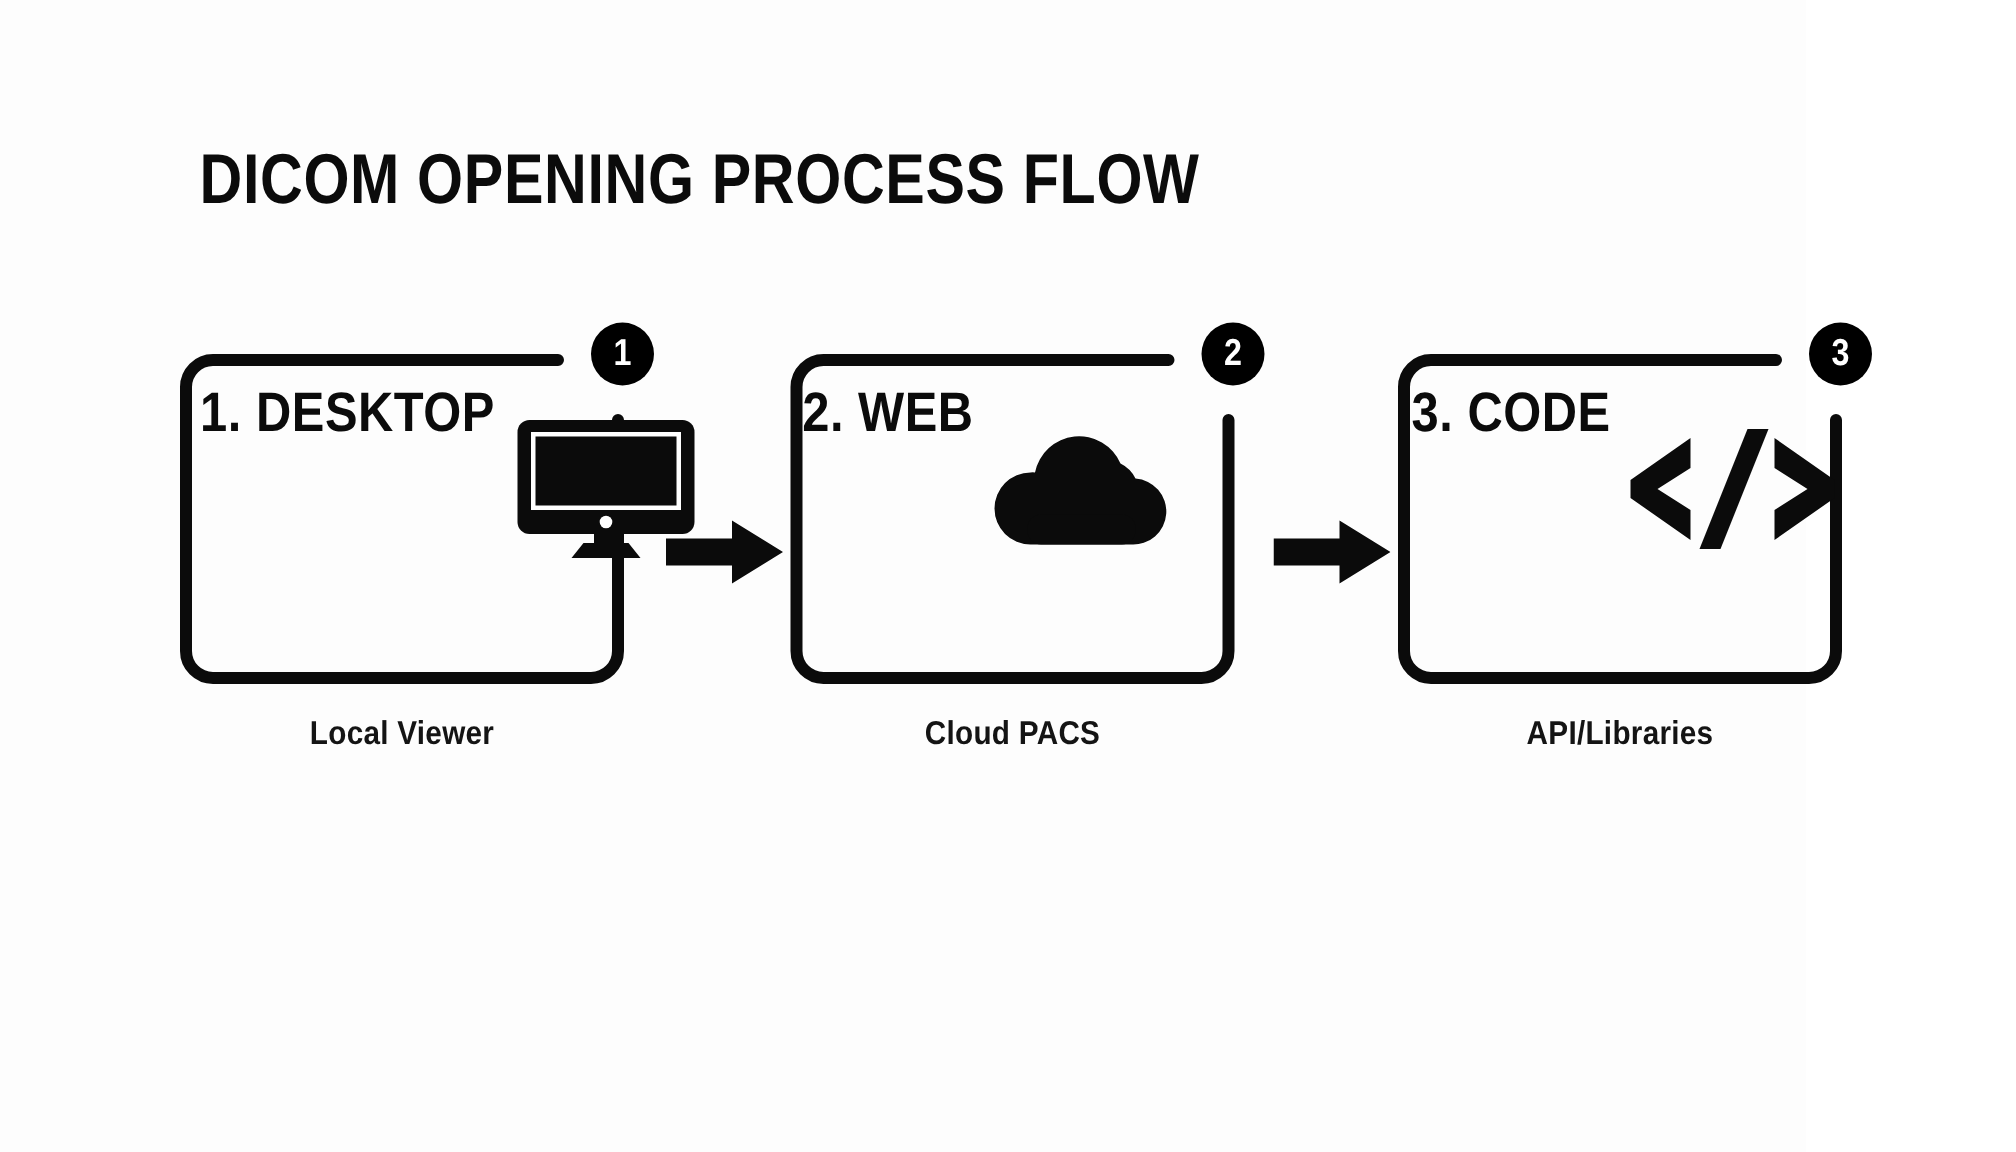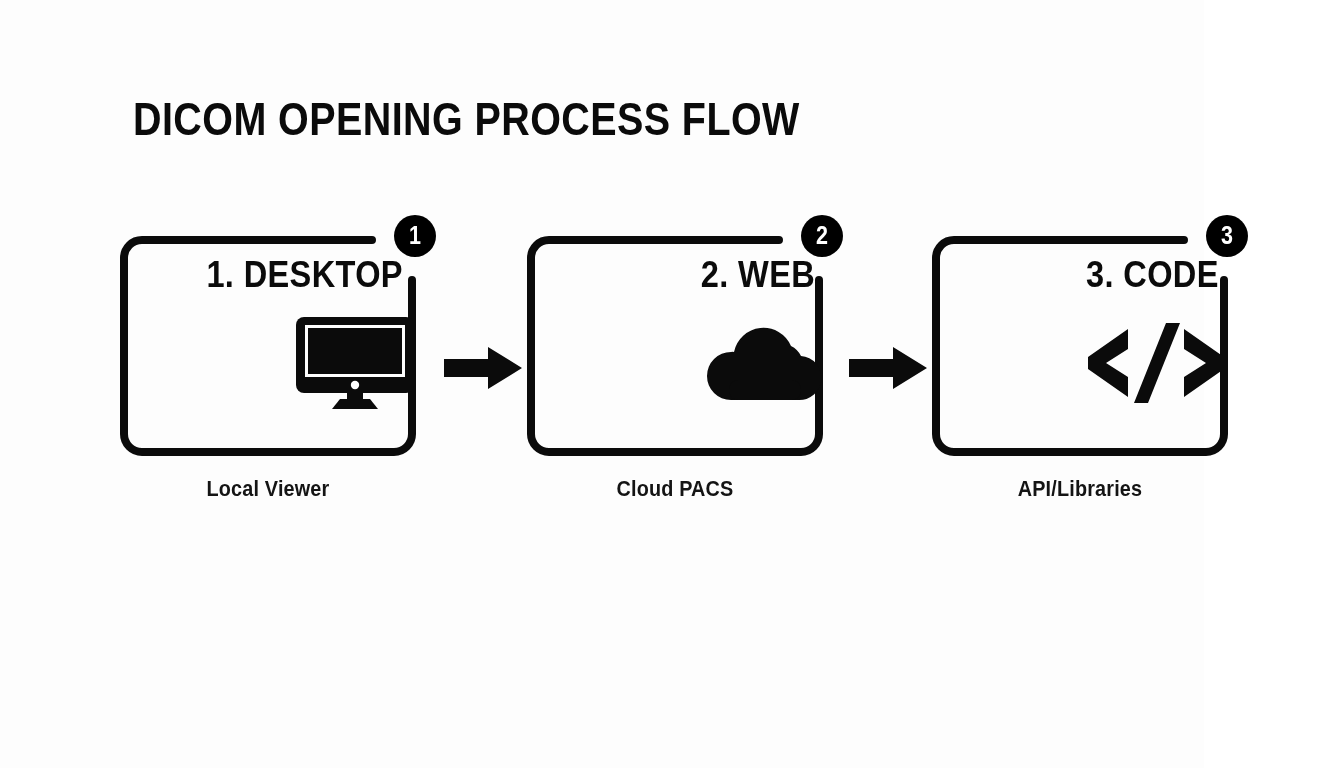--- a/index.html
+++ b/index.html
@@ -74,22 +74,22 @@
     display: block;
     width: 296px;
     height: 220px;
     overflow: visible;
   }
 
   .card-inner {
     position: absolute;
     inset: 0;
     display: flex;
-    flex-direction: column;
-    align-items: flex-end;
+    flex-direction: row;
+    align-items: flex-start;
     justify-content: flex-start;
     padding-top: 20px;
     box-sizing: border-box;
   }
 
   .card-title {
     font-family: "Liberation Sans Narrow", "Liberation Sans", sans-serif;
     font-size: 37px;
     font-weight: 700;
     letter-spacing: 0.4px;

